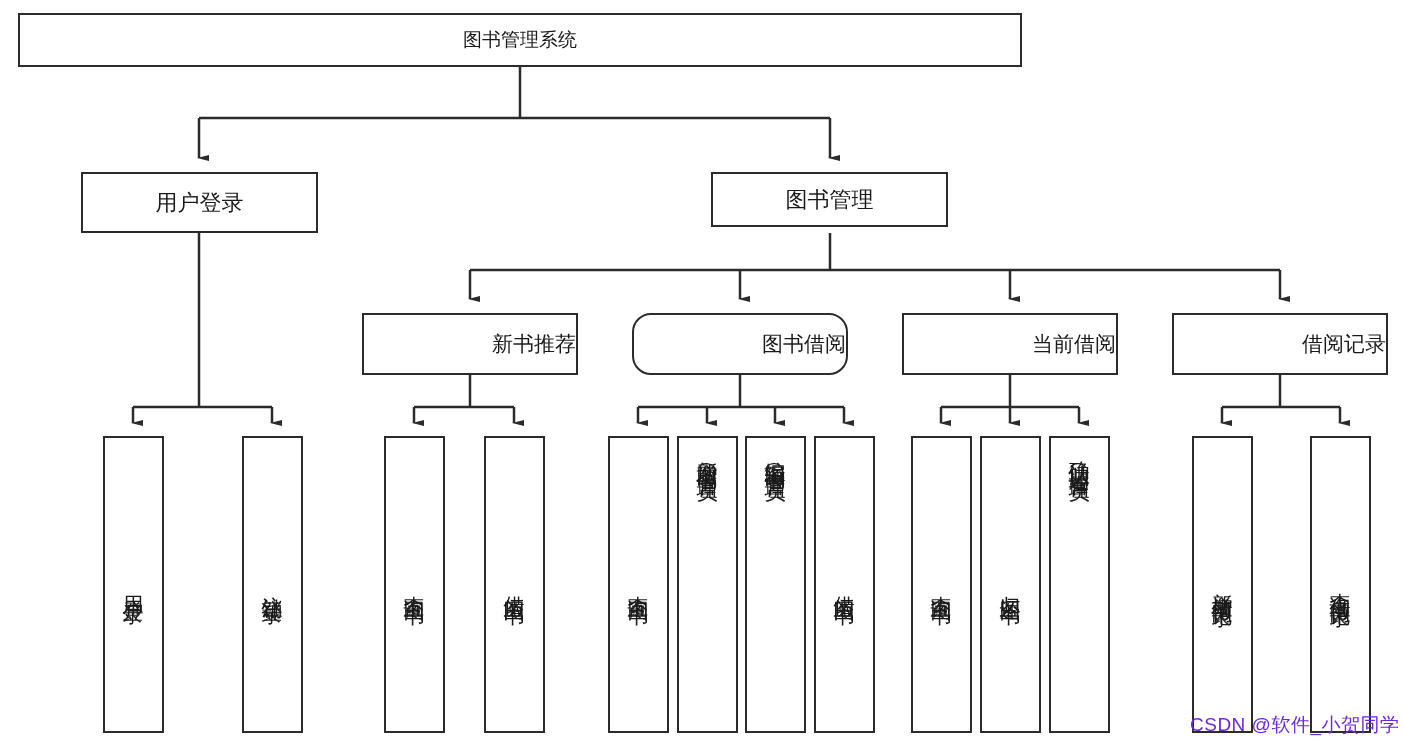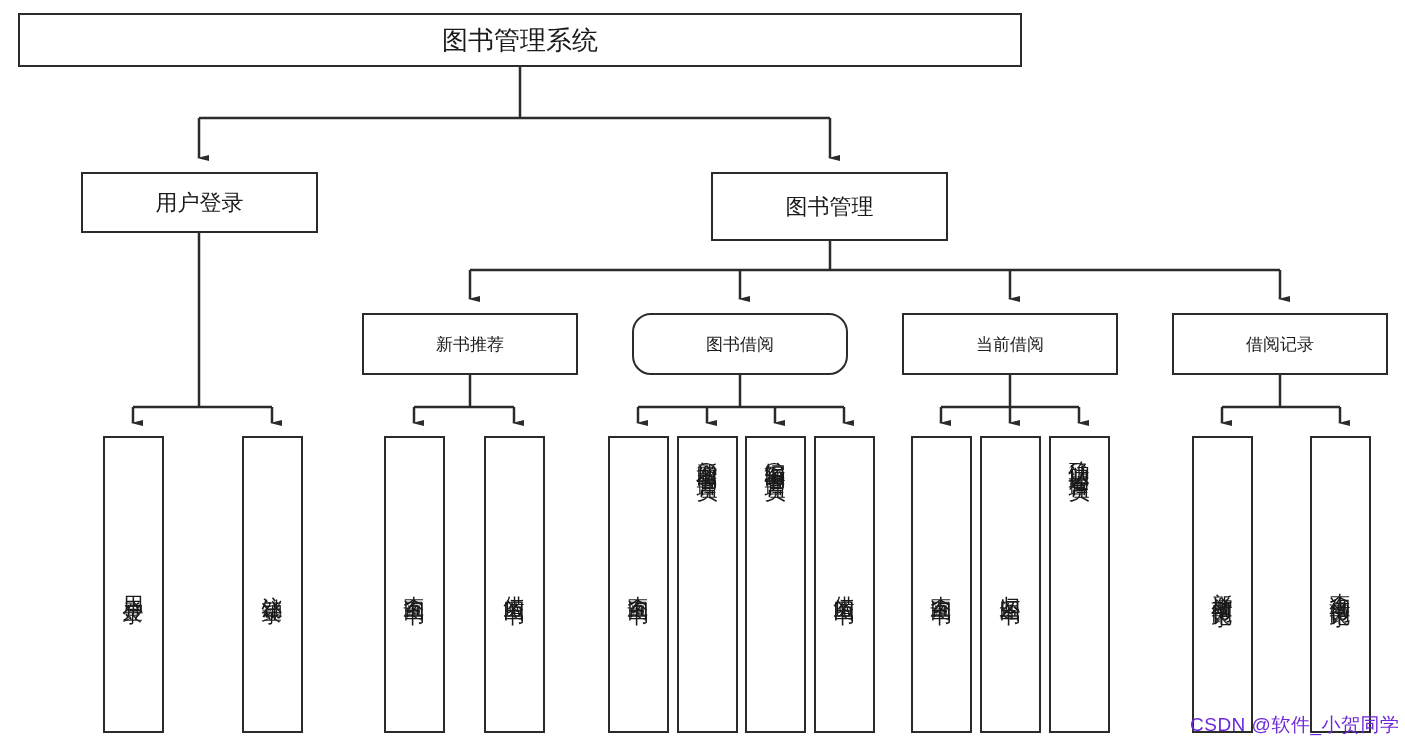--- a/index.html
+++ b/index.html
@@ -31,28 +31,29 @@
     box-sizing: border-box;
     background: #ffffff;
     border: 2px solid #2b2b2b;
     display: flex;
     align-items: center;
     justify-content: center;
     color: #1a1a1a;
     text-align: center;
   }
   .node.root {
-    font-size: 26px;
+    font-size: 19px;
     justify-content: center;
   }
   .node.level2 {
     font-size: 22px;
   }
   .node.level3 {
-    font-size: 17px;
+    font-size: 21px;
+    justify-content: flex-end;
   }
   .node.leaf {
     font-size: 21px;
     align-items: flex-start;
     justify-content: center;
     padding-top: 6px;
   }
   .vtext {
     writing-mode: vertical-rl;
     text-orientation: upright;
@@ -124,21 +125,21 @@
     </g>
   </svg>
 
   <div class="node root" style="left:18px; top:13px; width:1004px; height:54px;">
     <span>图书管理系统</span>
   </div>
 
   <div class="node level2" style="left:81px; top:172px; width:237px; height:61px;">
     <span>用户登录</span>
   </div>
-  <div class="node level2" style="left:711px; top:172px; width:237px; height:69px;">
+  <div class="node level2" style="left:711px; top:172px; width:237px; height:55px;">
     <span>图书管理</span>
   </div>
 
   <div class="node level3" style="left:362px; top:313px; width:216px; height:62px;">
     <span>新书推荐</span>
   </div>
   <div class="node level3" style="left:632px; top:313px; width:216px; height:62px;border-radius:19px;">
     <span>图书借阅</span>
   </div>
   <div class="node level3" style="left:1172px; top:313px; width:216px; height:62px;">

